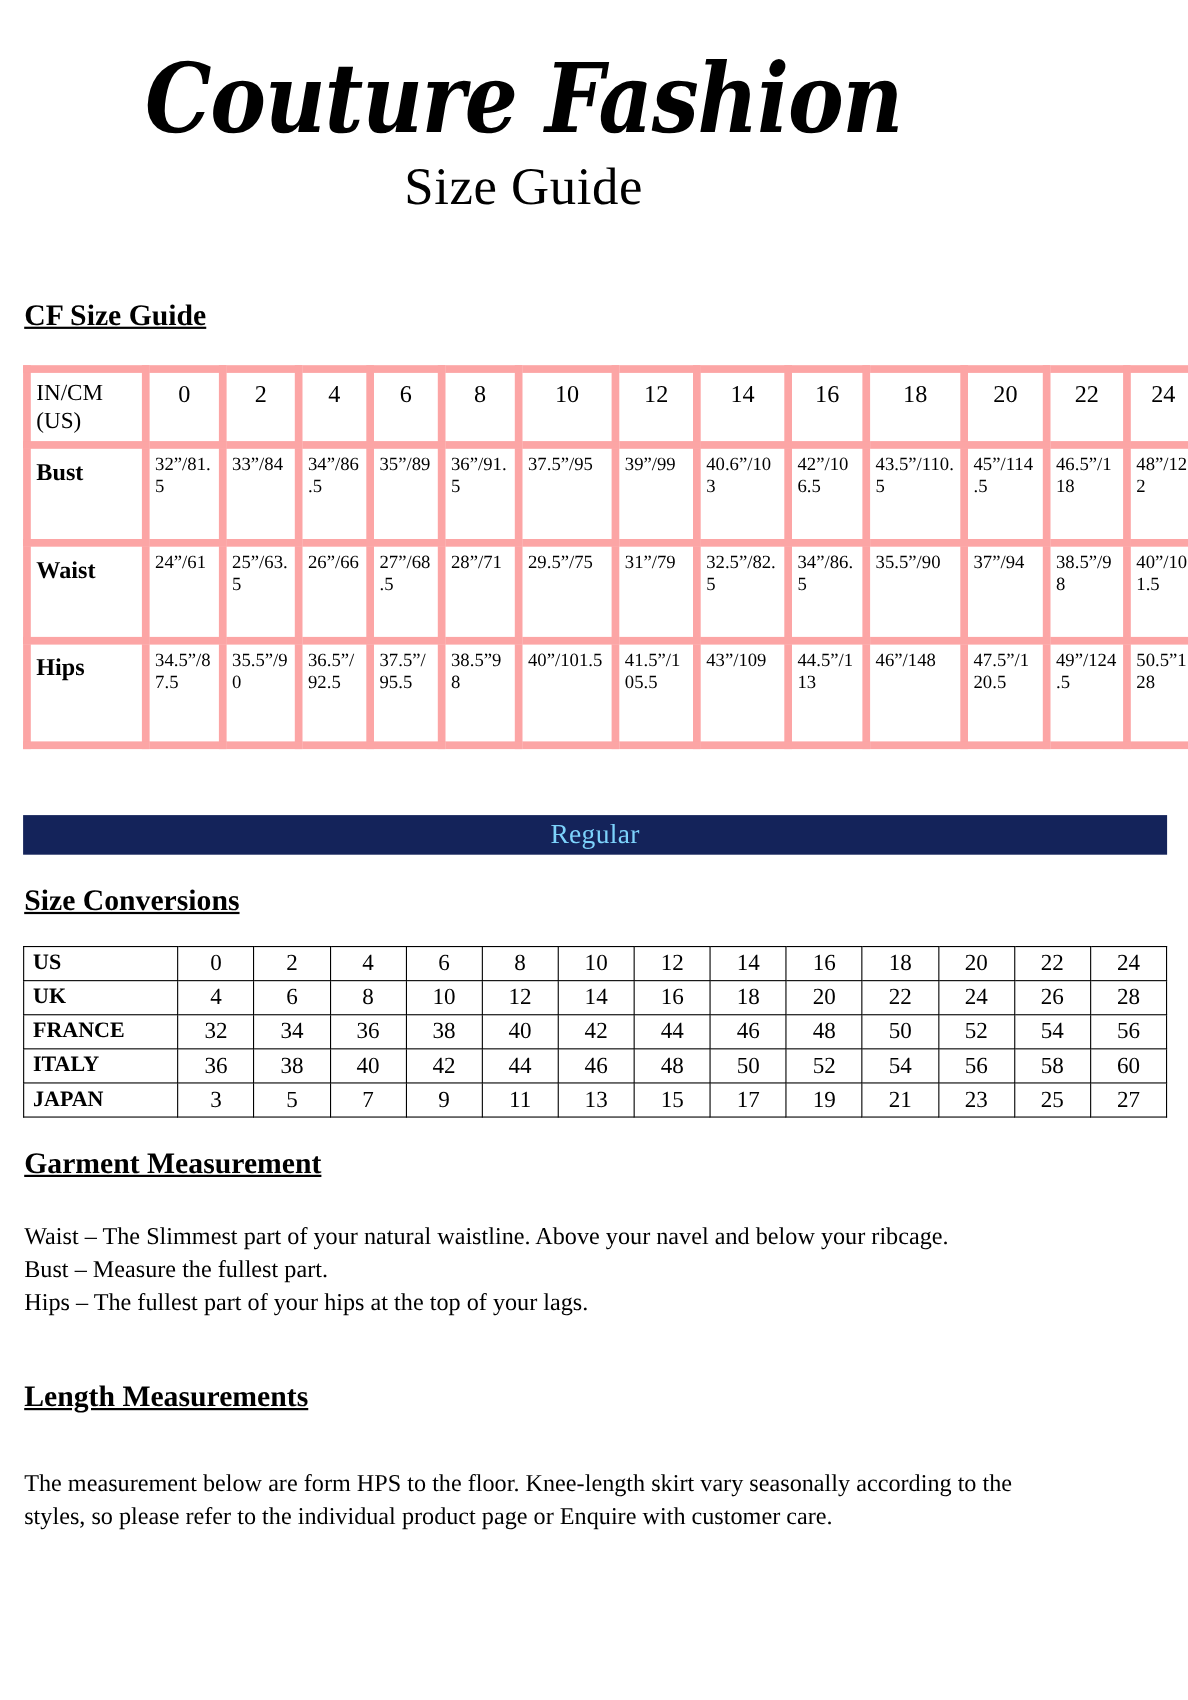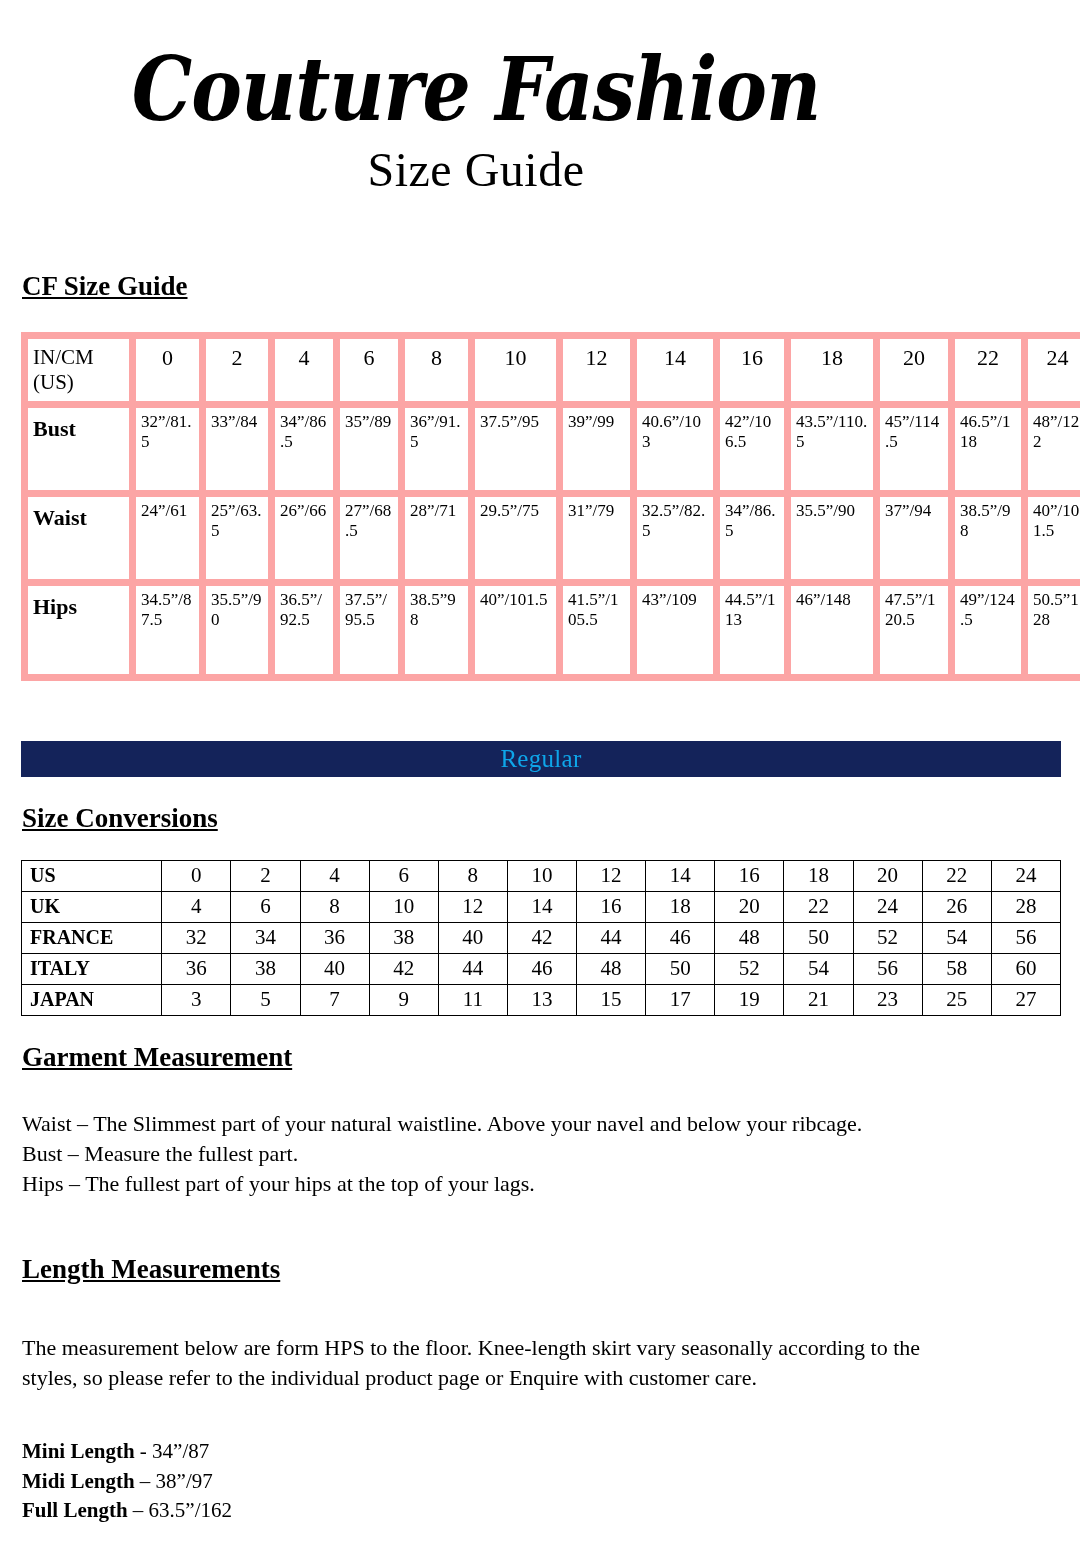--- a/index.html
+++ b/index.html
@@ -113,21 +113,21 @@
   .size-table col.c12 { width: 73px; }
   .size-table col.c13 { width: 66px; }
 
   
   .regular-bar {
     margin-top: 60px;
     margin-left: 1px;
     width: 1040px;
     height: 36px;
     background: #14235a;
-    color: #0ea5e9;
+    color: #7dd3fc;
     font-size: 25px;
     display: flex;
     align-items: center;
     justify-content: center;
     letter-spacing: 0.3px;
   }
 
   
   .conv-table {
     width: 1040px;
@@ -379,25 +379,14 @@
   <div class="body-text">
     <div>Waist – The Slimmest part of your natural waistline. Above your navel and below your ribcage.</div>
     <div>Bust – Measure the fullest part.</div>
     <div>Hips – The fullest part of your hips at the top of your lags.</div>
   </div>
 
   <h2 class="section-title" id="length-measurements-title">Length Measurements</h2>
 
   <div class="body-text tight">The measurement below are form HPS to the floor. Knee-length skirt vary seasonally according to the styles, so please refer to the individual product page or Enquire with customer care.</div>
 
-  <div class="lengths">
-    <div>
-      <b>Mini Length</b><span> - 34”/87</span>
-    </div>
-    <div>
-      <b>Midi Length</b><span> – 38”/97</span>
-    </div>
-    <div>
-      <b>Full Length</b><span> – 63.5”/162</span>
-    </div>
-  </div>
 
 </div>
 
 </body></html>

